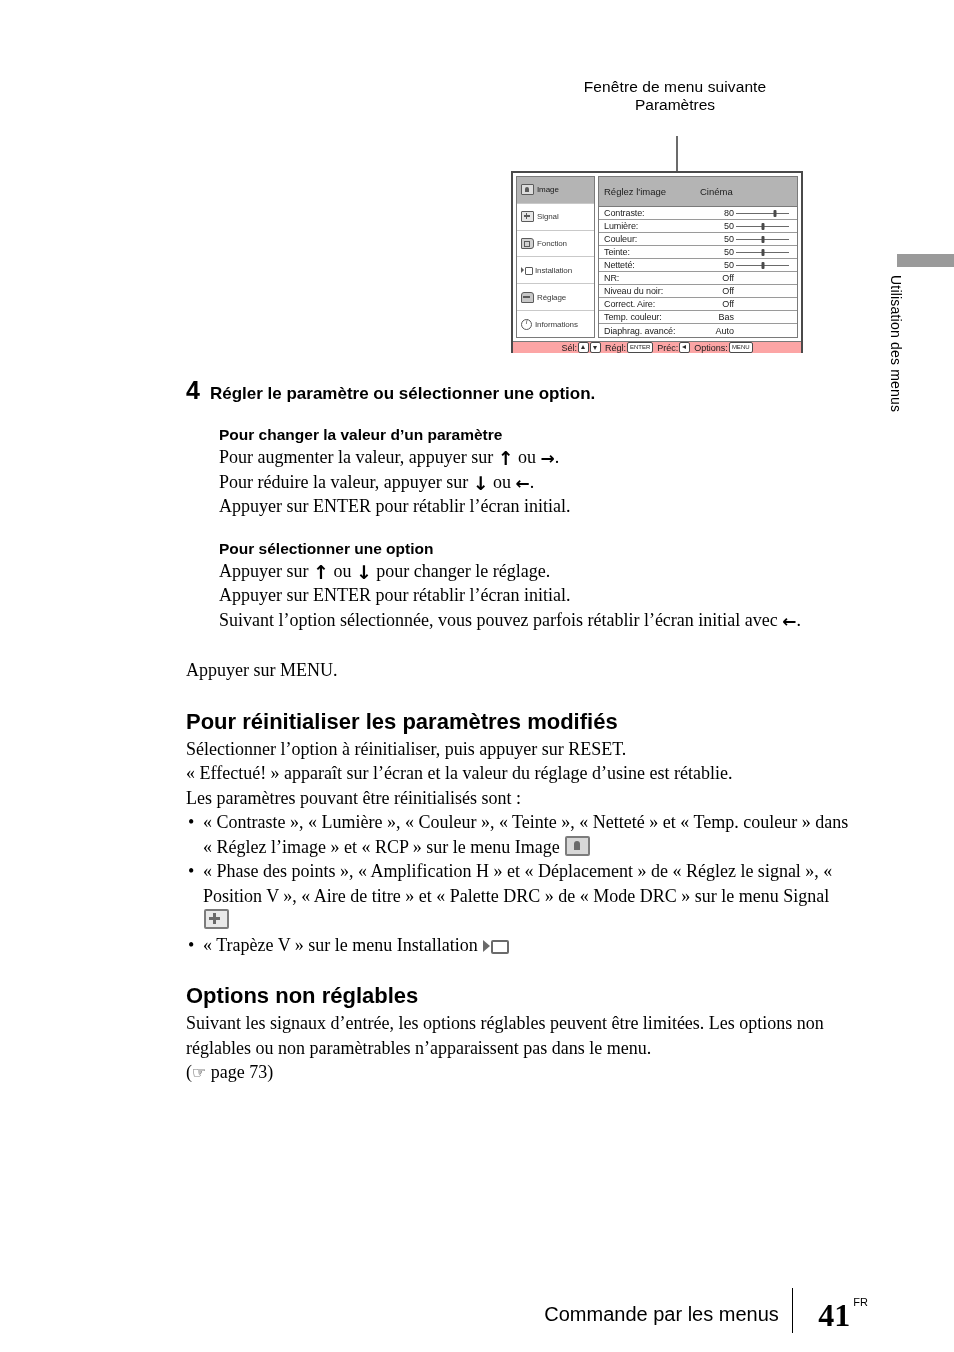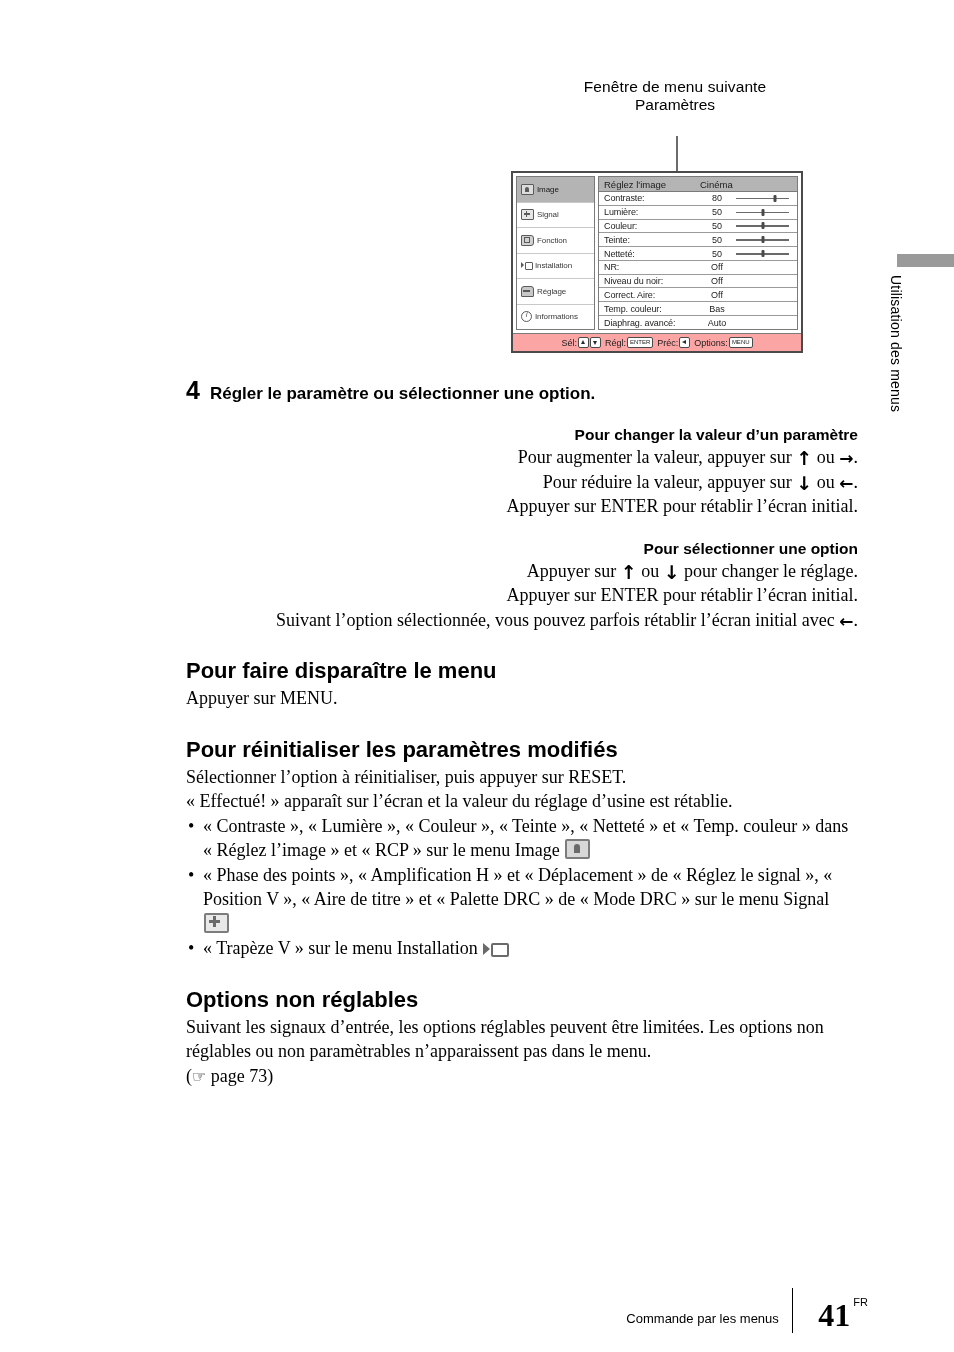--- a/index.html
+++ b/index.html
@@ -187,21 +187,21 @@
   .osd-main {
     flex: 1 1 auto;
     margin-left: 3px;
     border: 1px solid #7a7a7a;
     box-sizing: border-box;
     display: flex;
     flex-direction: column;
     background: #ffffff;
   }
   .osd-title-row {
-    height: 15px;
+    height: 30px;
     background: #b4b4b4;
     display: flex;
     align-items: center;
     font-size: 9.5px;
     color: #1c1c1c;
     border-bottom: 1px solid #7a7a7a;
     box-sizing: border-box;
   }
   .osd-title-label { padding-left: 5px; width: 96px; }
   .osd-title-value { }
@@ -210,21 +210,21 @@
     display: flex;
     align-items: center;
     font-size: 9px;
     color: #1c1c1c;
     border-bottom: 1px solid #9a9a9a;
     box-sizing: border-box;
     min-height: 13px;
   }
   .osd-row:last-child { border-bottom: none; }
   .osd-row-label { padding-left: 5px; width: 96px; letter-spacing: -0.1px; }
-  .osd-row-value { width: 34px; text-align: center; }
+  .osd-row-value { width: 34px; text-align: right; }
   .osd-slider {
     flex: 1 1 auto;
     position: relative;
     height: 10px;
     margin-right: 6px;
   }
   .osd-slider-track {
     position: absolute;
     left: 2px; right: 2px;
     top: 4.5px;
@@ -337,21 +337,21 @@
     font-weight: bold;
     font-size: 25px;
     line-height: 1;
   }
   .step-text {
     font-family: "Liberation Sans", sans-serif;
     font-weight: bold;
     font-size: 17px;
     text-align: center;
   }
-  .indent { margin-left: 33px; text-align: right; }
+  .indent { margin-left: 33px; }
 
   .sub-head {
     font-family: "Liberation Sans", sans-serif;
     font-weight: bold;
     font-size: 15.5px;
     margin-bottom: 1px;
   }
   .para {
     font-family: "Liberation Serif", serif;
     font-size: 18px;
@@ -462,21 +462,21 @@
     width: 954px;
     display: flex;
     align-items: flex-end;
     justify-content: flex-end;
     padding-right: 86px;
     box-sizing: border-box;
     gap: 13px;
   }
   .footer-title {
     font-family: "Liberation Sans", sans-serif;
-    font-size: 13px;
+    font-size: 20px;
     padding-bottom: 7px;
   }
   .footer-rule {
     width: 1.5px;
     height: 45px;
     background: #000000;
   }
   .footer-pageno {
     font-family: Liberation Serif, serif;
     font-size: 32px;
@@ -644,29 +644,29 @@
     <div class="sub-head">Pour sélectionner une option</div>
     <div class="para">
       <span>Appuyer sur </span><span class="arrow up">↑</span><span> ou </span><span class="arrow down">↓</span><span> pour changer le réglage.</span><br>
       <span>Appuyer sur ENTER pour rétablir l’écran initial.</span><br>
       <span>Suivant l’option sélectionnée, vous pouvez parfois rétablir l’écran initial avec </span><span class="arrow">←</span><span>.</span>
     </div>
   </div>
 
   <div class="sec-gap"></div>
 
-  <div class="sec-head">Pour faire disparaître le menu</div>
   <div class="para">Appuyer sur MENU.</div>
 
   <div class="sec-gap"></div>
 
   <div class="sec-head">Pour réinitialiser les paramètres modifiés</div>
   <div class="para">
     <span>Sélectionner l’option à réinitialiser, puis appuyer sur RESET.</span><br>
     <span>« Effectué! » apparaît sur l’écran et la valeur du réglage d’usine est rétablie.</span><br>
+    <span>Les paramètres pouvant être réinitialisés sont :</span>
   </div>
   <ul class="bullets">
     <li><span>« Contraste », « Lumière », « Couleur », « Teinte », « Netteté » et « Temp. couleur » dans « Réglez l’image » et « RCP » sur le menu Image </span><span class="inline-ico ii-image"></span></li>
     <li><span>« Phase des points », « Amplification H » et « Déplacement » de « Réglez le signal », « Position V », « Aire de titre » et « Palette DRC » de « Mode DRC » sur le menu Signal </span><span class="inline-ico ii-signal"></span></li>
     <li><span>« Trapèze V » sur le menu Installation </span><span class="inline-ico ii-install"></span></li>
   </ul>
 
   <div class="sec-gap"></div>
 
   <div class="sec-head">Options non réglables</div>

